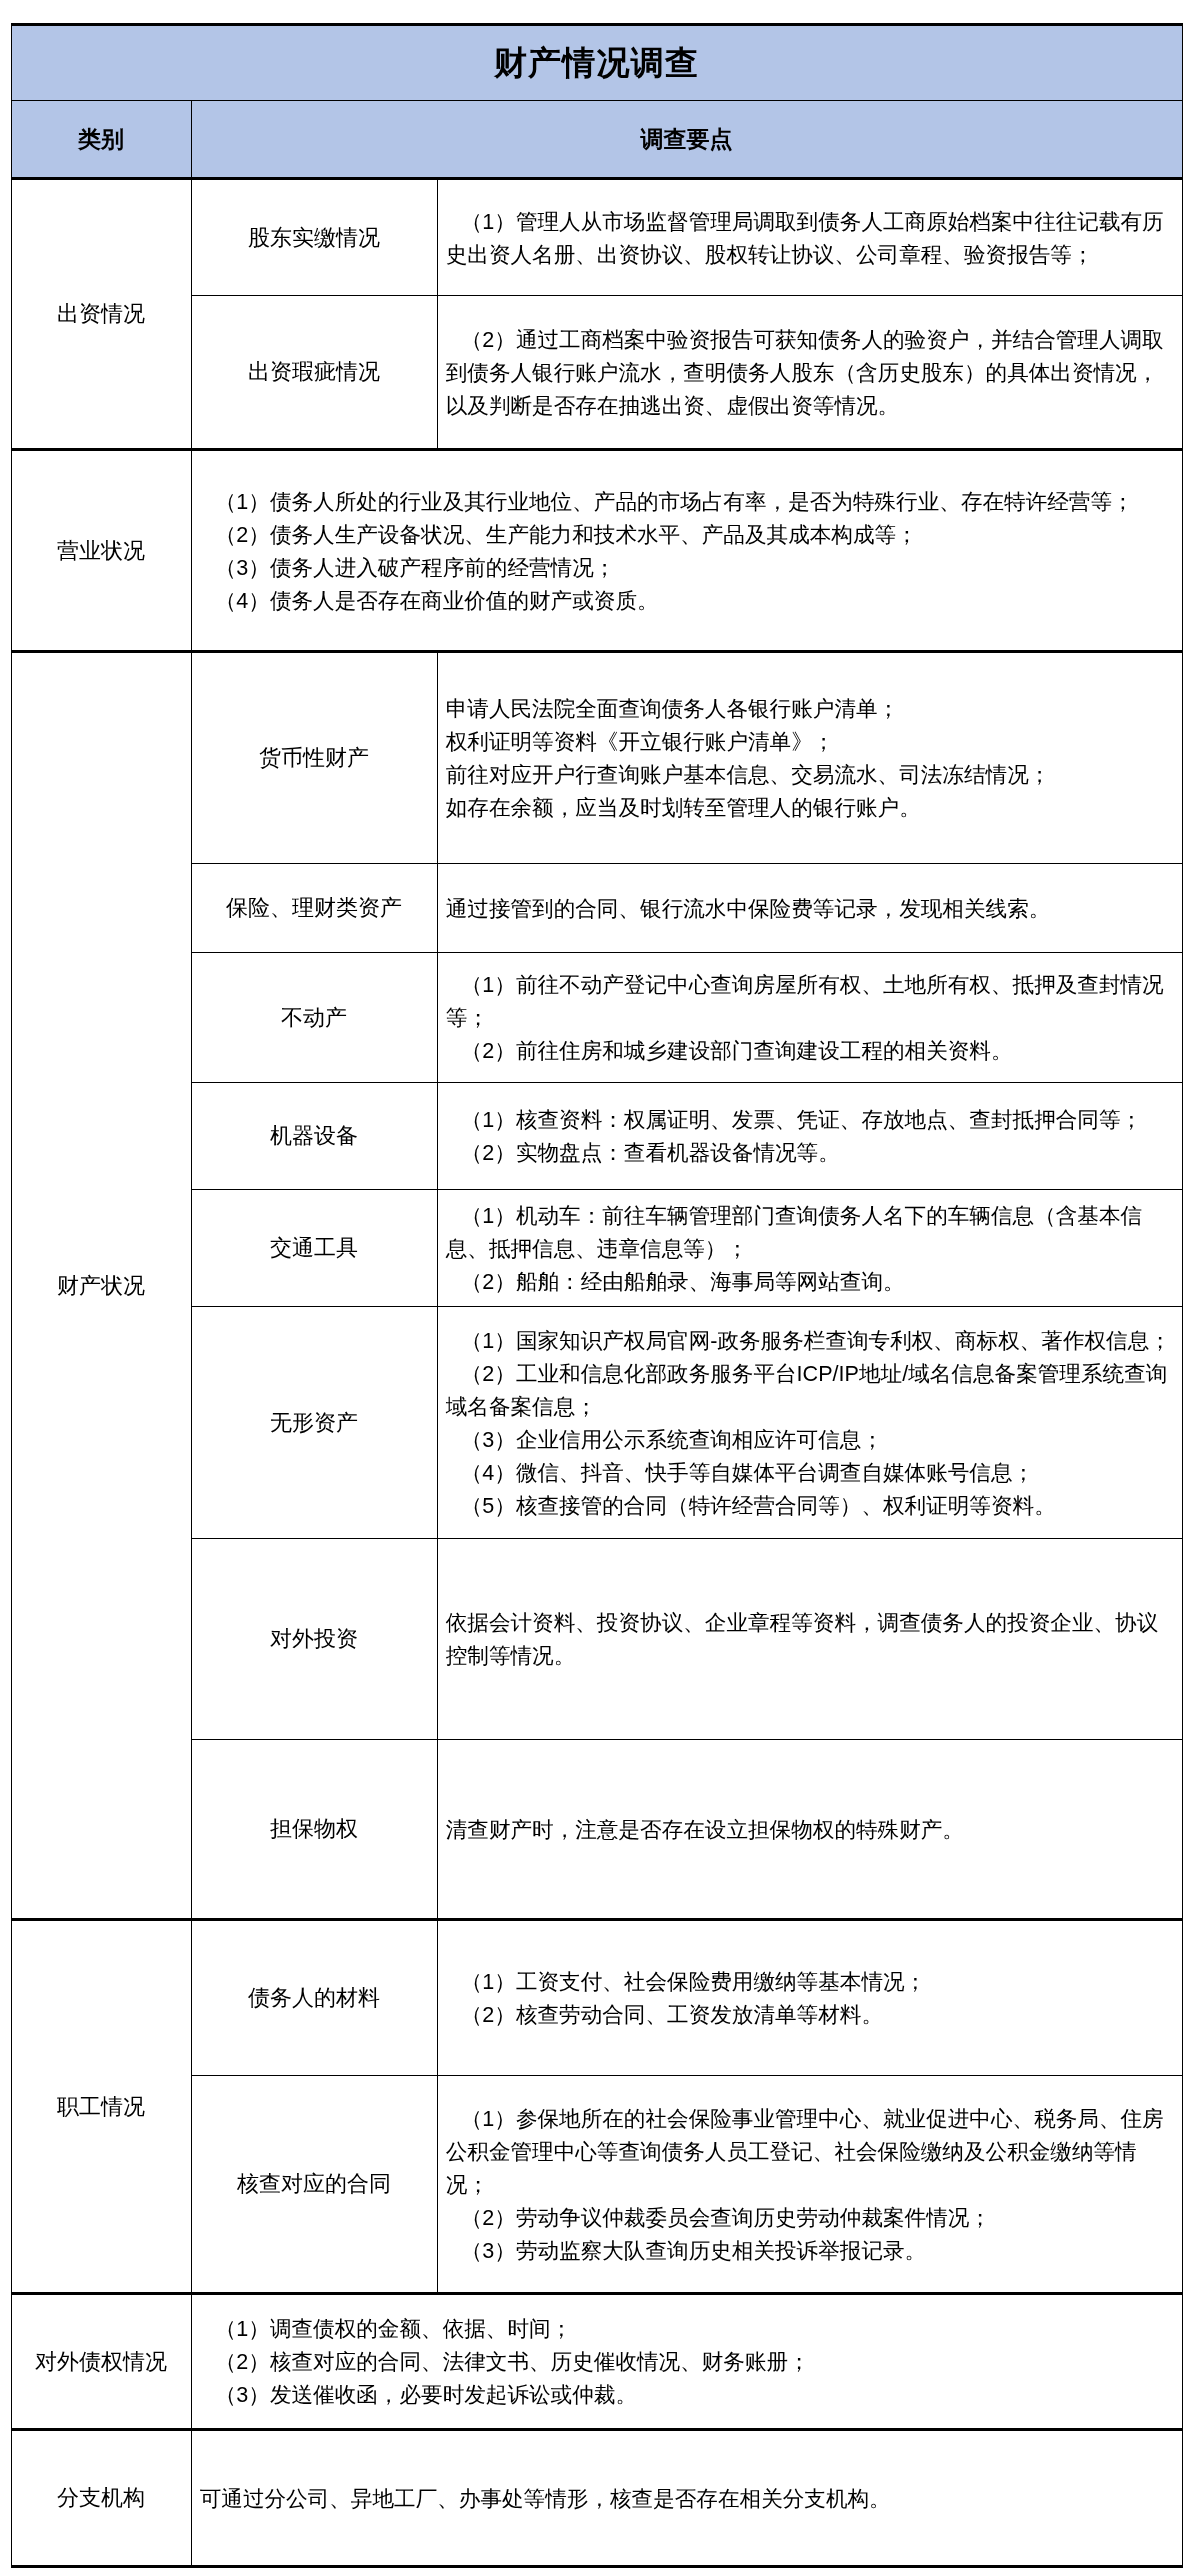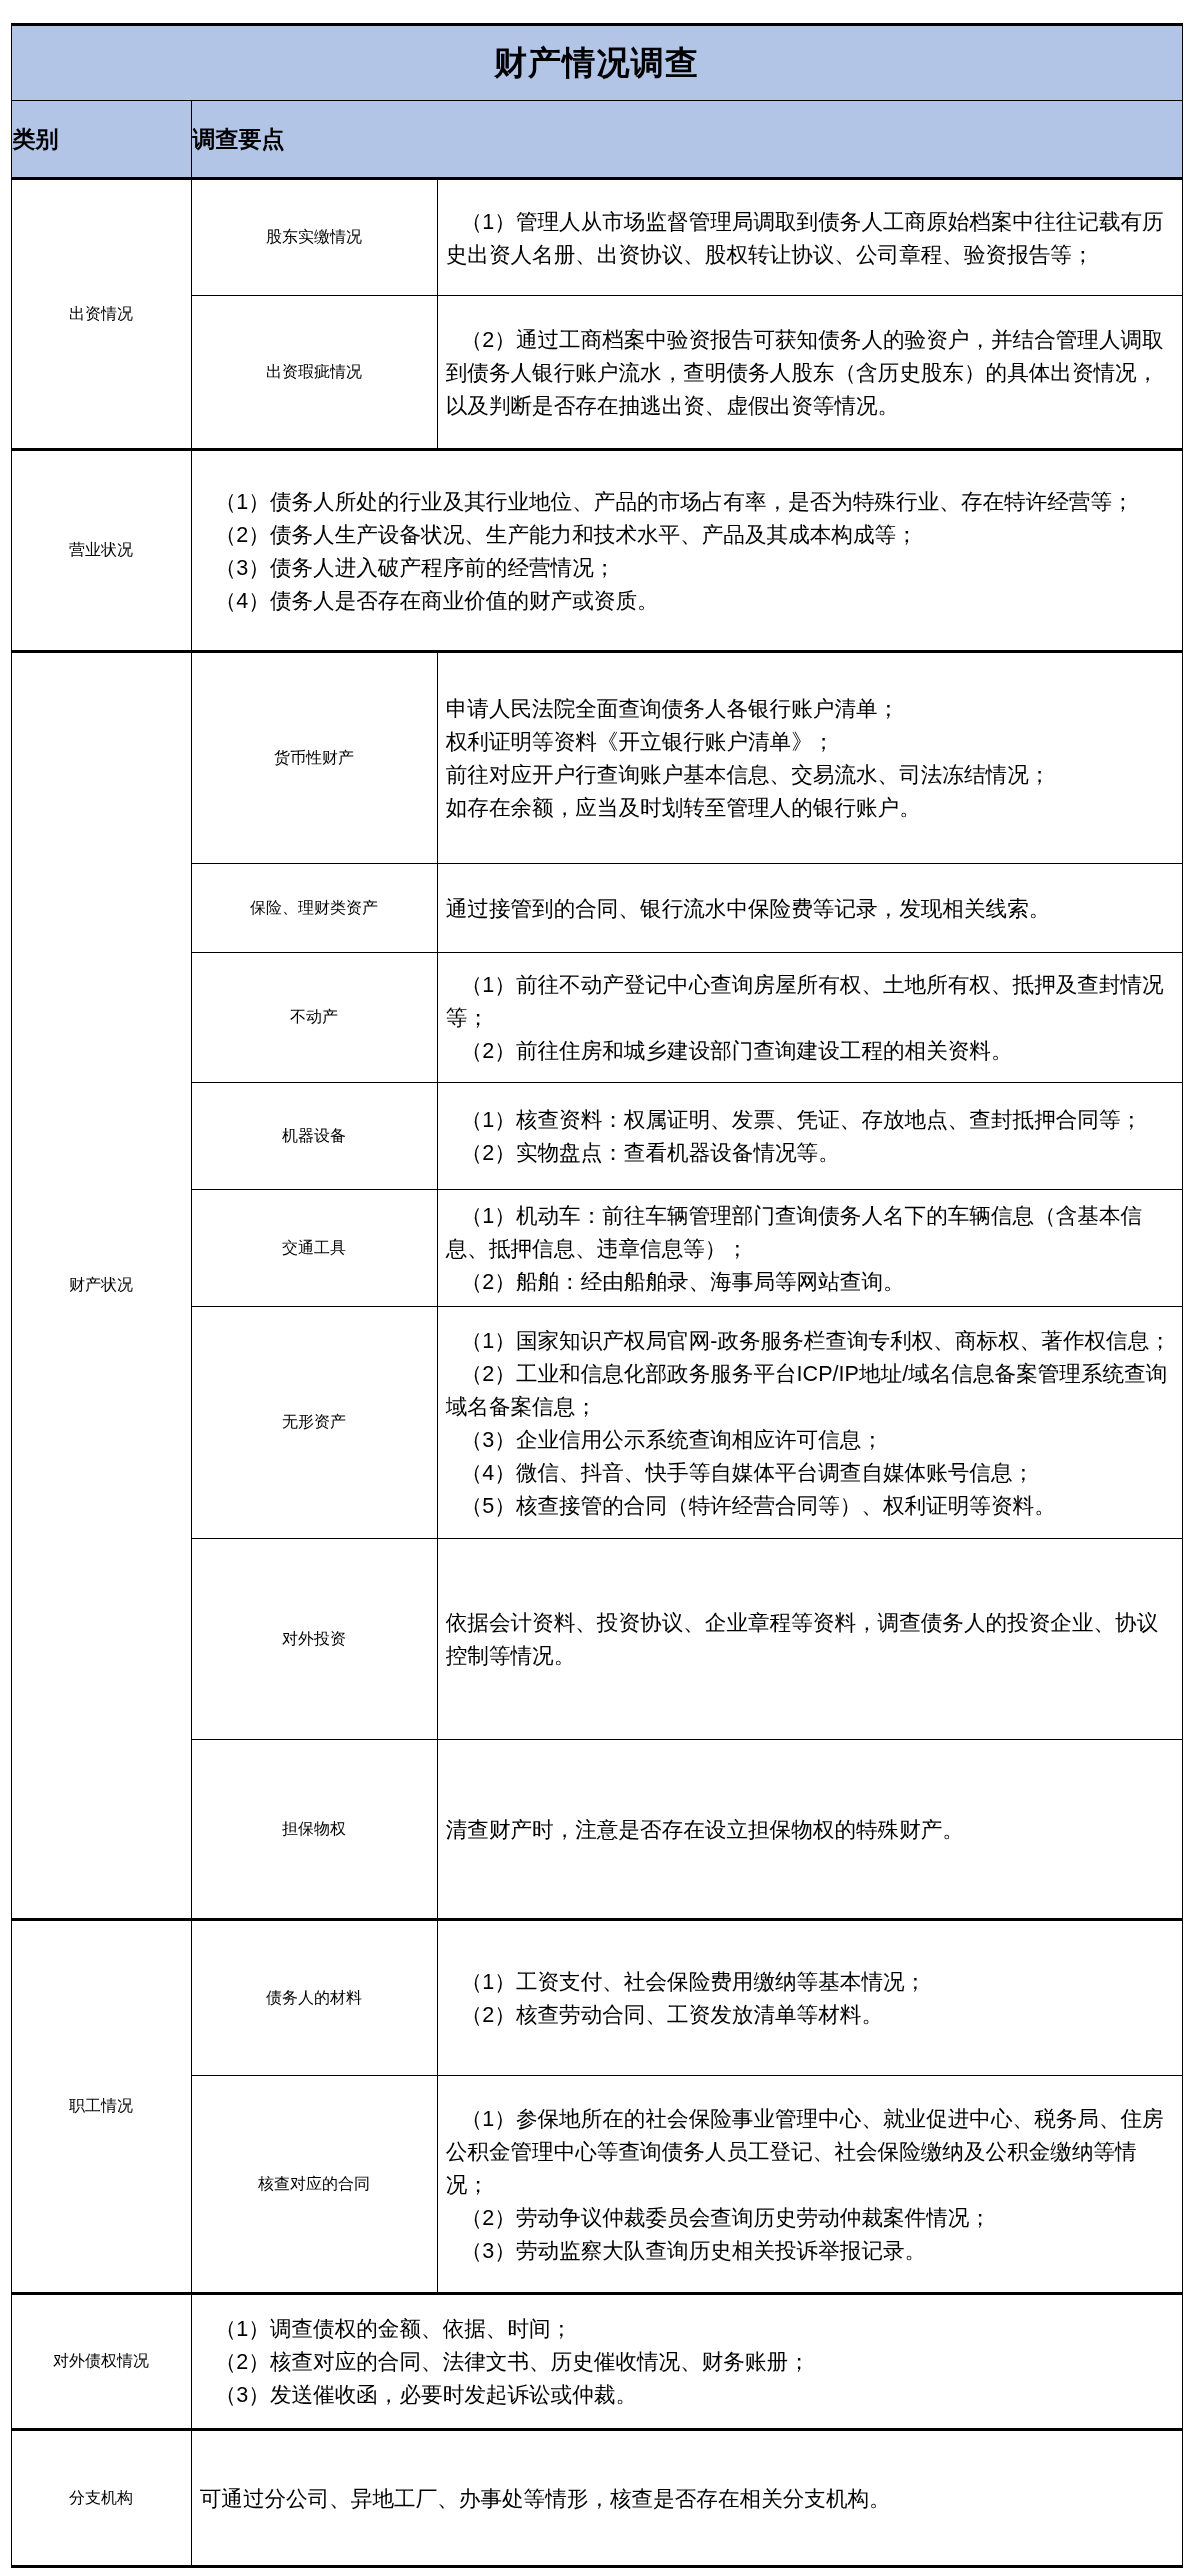--- a/index.html
+++ b/index.html
@@ -30,28 +30,28 @@
 
   .title-cell {
     background: #b3c5e7;
     text-align: center;
     font-size: 33px;
     font-weight: bold;
     letter-spacing: 1.2px;
   }
   .hdr {
     background: #b3c5e7;
-    text-align: left;
+    text-align: center;
     font-size: 23px;
     font-weight: bold;
     margin-top: 12px;
   }
   .cat, .lbl {
     text-align: center;
-    font-size: 16px;
+    font-size: 22px;
     padding: 2.3px 4.7px;
     margin-top: 29px;
   }
   .pts {
     font-size: 21.6px;
     padding: 7px 3.5px 7px 8.2px;
     text-align: left;
   }
   .pts p { margin: 0; line-height: 33px; text-indent: 0; }
   .pts p.ind { text-indent: 15px; }

